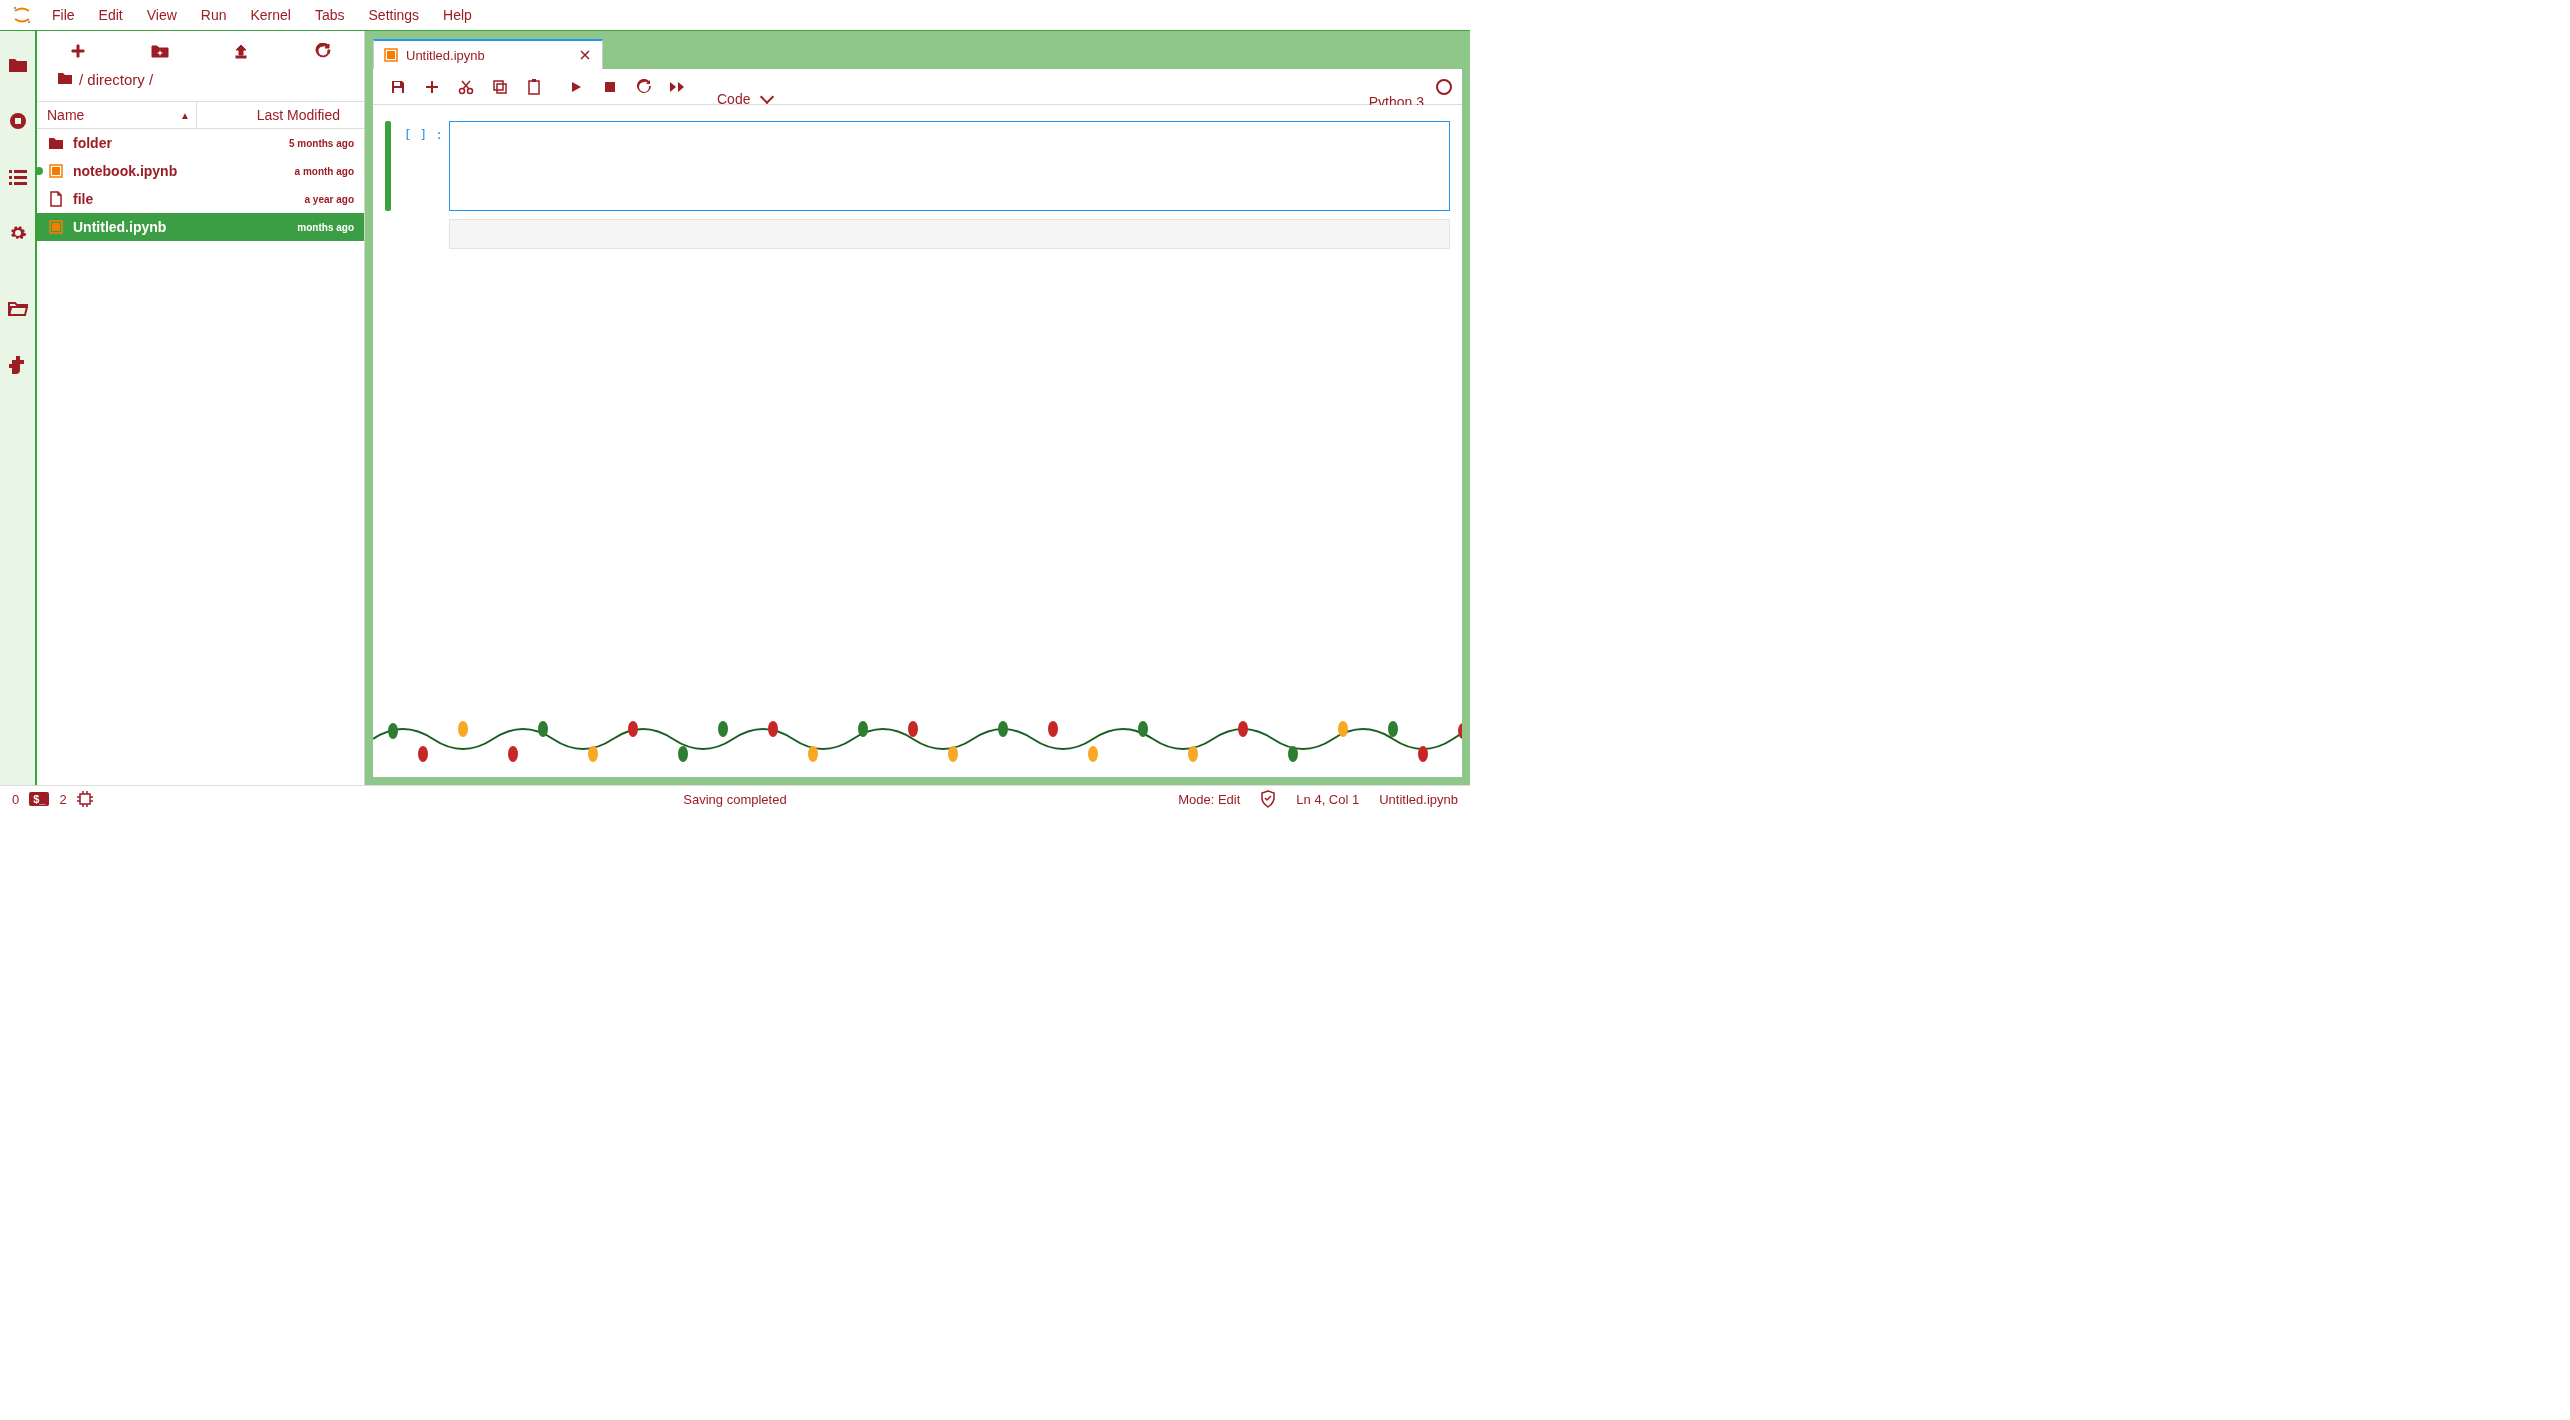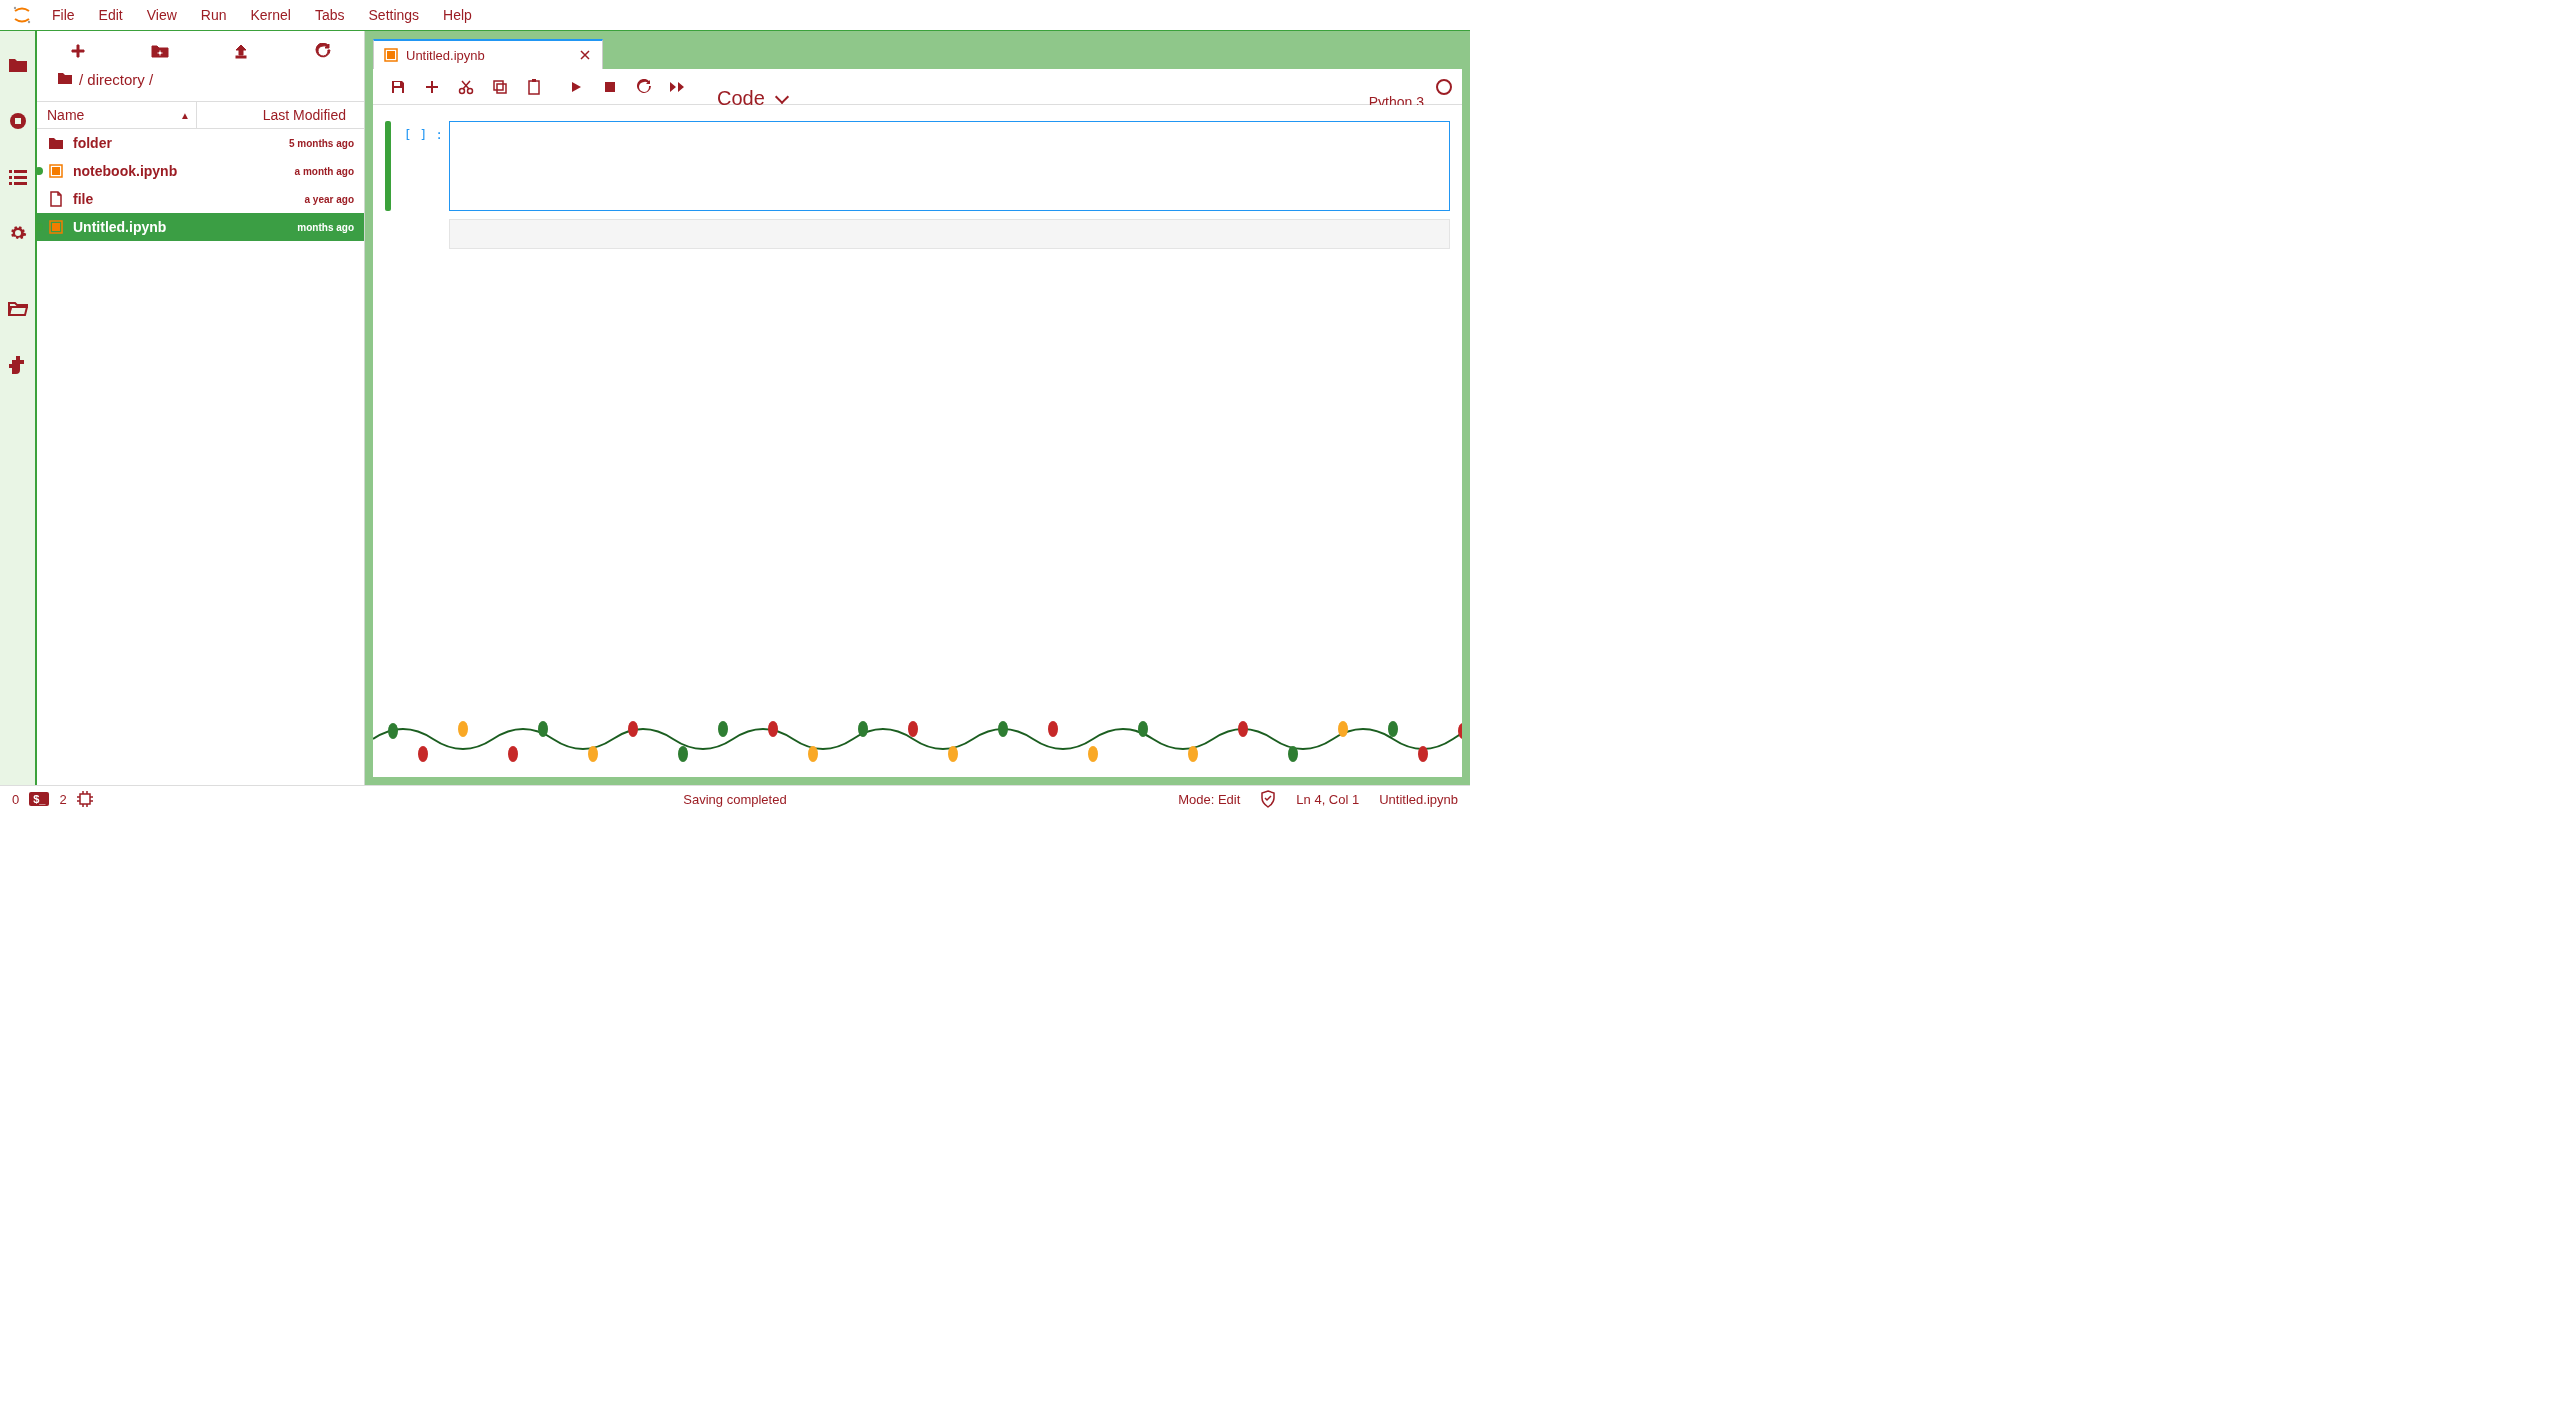--- a/index.html
+++ b/index.html
@@ -26,41 +26,41 @@
 
   
   .sidebar{position:absolute;left:37px;top:31px;bottom:27px;width:328px;border-right:1px solid var(--gray-border);display:flex;flex-direction:column;background:#fff;}
   .sidebar-toolbar{height:40px;display:flex;align-items:center;justify-content:space-around;border-bottom:1px solid transparent;}
   .sidebar-toolbar .tb-btn{width:24px;height:24px;display:flex;align-items:center;justify-content:center;cursor:pointer;}
   .sidebar-toolbar .tb-btn svg{fill:var(--maroon);stroke:var(--maroon);}
   .breadcrumb{height:30px;display:flex;align-items:flex-start;padding:0 20px;color:var(--maroon);font-size:15px;gap:6px;}
   .breadcrumb svg{fill:var(--maroon);}
   .col-headers{height:28px;display:flex;border-top:1px solid #ddd;border-bottom:1px solid #ddd;font-size:14px;color:var(--maroon);}
   .col-headers .col-name{flex:0 0 160px;display:flex;align-items:center;padding-left:10px;border-right:1px solid #ddd;gap:16px;}
-  .col-headers .col-mod{flex:1;display:flex;align-items:center;justify-content:flex-end;padding-right:18px;}
+  .col-headers .col-mod{flex:1;display:flex;align-items:center;justify-content:flex-end;padding-right:24px;}
   .sort-caret{font-size:10px;margin-left:auto;margin-right:6px;}
   .file-list{flex:1;overflow:auto;font-weight:bold;}
   .file-row{height:28px;display:flex;align-items:center;padding:0 10px;font-size:14px;color:var(--maroon);cursor:pointer;position:relative;}
   .file-row.selected{background:var(--selected-bg);color:#fff;}
   .file-row .file-icon{width:18px;margin-right:8px;display:flex;align-items:center;justify-content:center;}
   .file-row .file-name{flex:1;white-space:nowrap;overflow:hidden;text-overflow:ellipsis;}
   .file-row .file-mod{font-size:10px;text-align:right;}
   .file-row .running-dot{width:8px;height:8px;border-radius:50%;background:#3ba13b;position:absolute;left:-2px;}
 
   
   .main{position:absolute;left:365px;right:0;top:31px;bottom:27px;background:var(--green-border);padding:8px 8px 8px 8px;display:flex;flex-direction:column;}
   .tabbar{height:30px;display:flex;align-items:flex-end;margin-bottom:0;}
   .tab{height:30px;background:#fff;border:1px solid #ccc;border-bottom:none;display:flex;align-items:center;gap:8px;padding:0 10px;font-size:13px;color:var(--maroon);min-width:230px;position:relative;border-top:2px solid var(--blue);}
   .tab .tab-icon{width:14px;height:14px;}
   .tab .tab-close{margin-left:auto;cursor:pointer;width:14px;height:14px;display:flex;align-items:center;justify-content:center;}
   .nb-toolbar{height:36px;background:#fff;border-bottom:1px solid #ddd;display:flex;align-items:center;padding:0 10px;gap:0;}
   .nb-toolbar .nb-btn{width:30px;height:30px;display:flex;align-items:center;justify-content:center;cursor:pointer;margin-right:4px;}
   .nb-toolbar .nb-btn svg{fill:var(--maroon);}
   .nb-toolbar .sep{width:8px;}
-  .nb-toolbar .celltype{font-size:20px;color:var(--maroon);padding:0 30px 0 12px;position:relative;cursor:pointer;margin-top:24px;}
+  .nb-toolbar .celltype{font-size:14px;color:var(--maroon);padding:0 30px 0 12px;position:relative;cursor:pointer;margin-top:24px;}
   .nb-toolbar .celltype::after{content:"";position:absolute;right:8px;top:50%;width:8px;height:8px;border-right:2px solid var(--maroon);border-bottom:2px solid var(--maroon);transform:translateY(-70%) rotate(45deg);}
   .nb-toolbar .spacer{flex:1;}
   .nb-toolbar .kernel-name{font-size:14px;color:var(--maroon);margin-right:12px;margin-top:31px;}
   .nb-toolbar .kernel-status{width:16px;height:16px;border:2px solid var(--maroon);border-radius:50%;}
 
   .notebook-body{flex:1;background:#fff;padding:16px 12px;overflow:auto;position:relative;}
   .cell{display:flex;margin-bottom:8px;position:relative;}
   .cell-bar{width:6px;border-radius:2px;margin-right:10px;}
   .cell.active .cell-bar{background:var(--cell-active);}
   .cell-prompt{width:48px;font-family:monospace;font-size:13px;color:#2196f3;text-align:right;padding-top:6px;padding-right:6px;}

